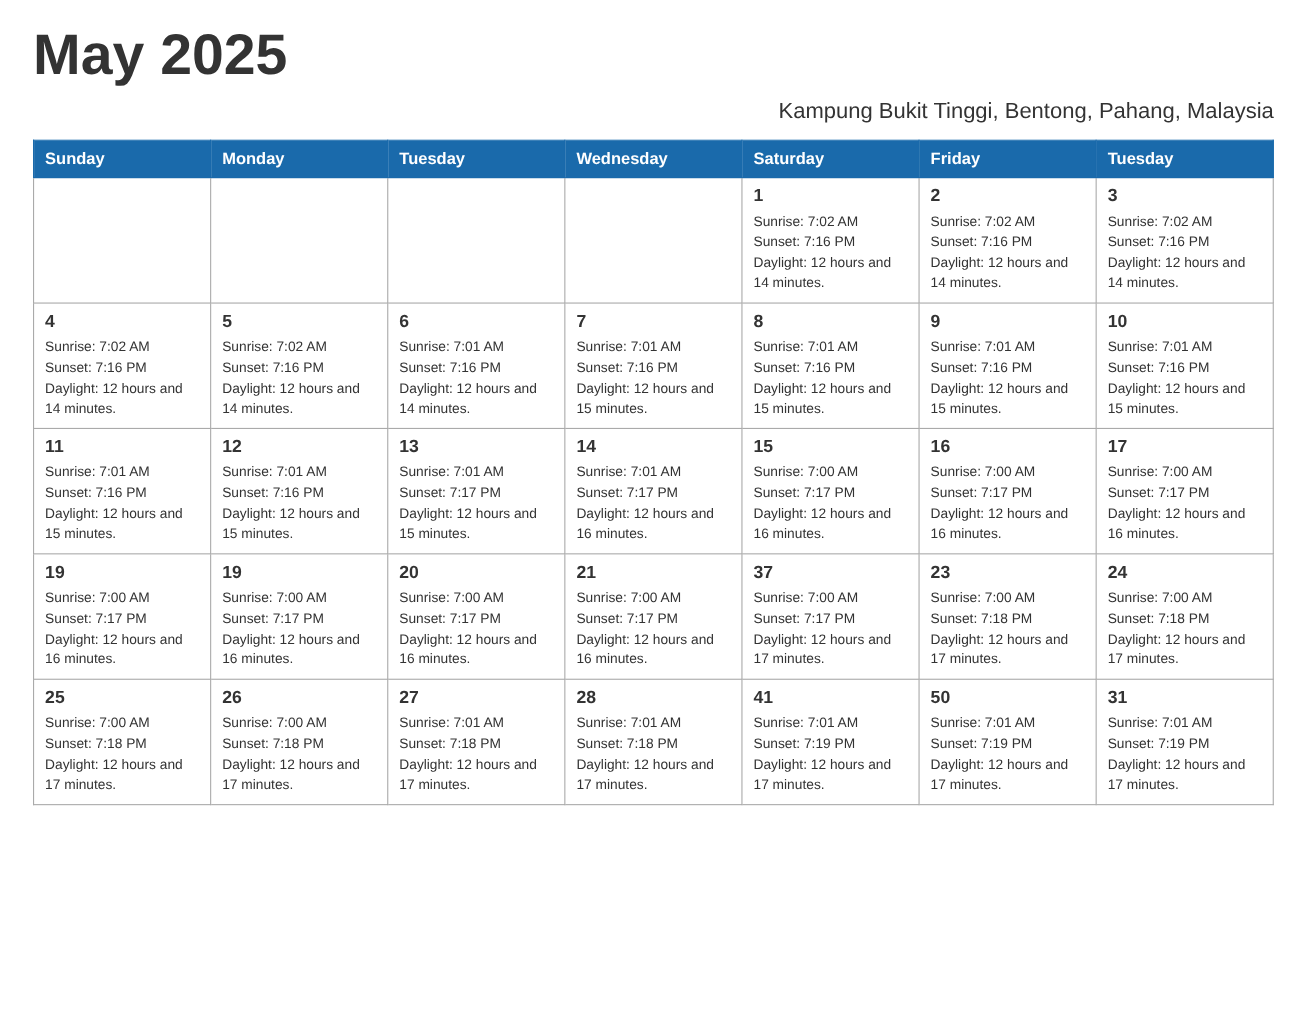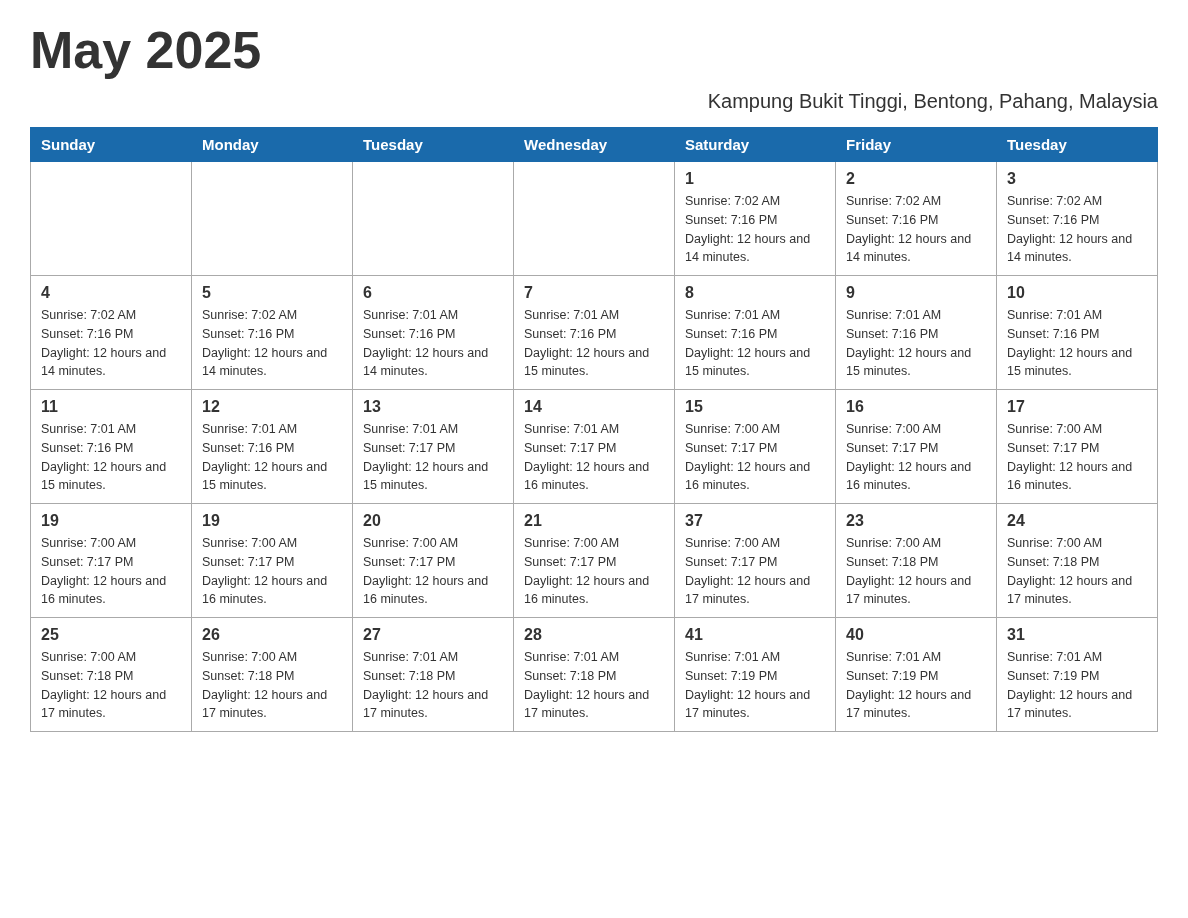--- a/index.html
+++ b/index.html
@@ -332,21 +332,21 @@
 and 17 minutes.</div>
         </td>
         <td>
           <span class="day-number">41</span>
           <div class="day-info">Sunrise: 7:01 AM
 Sunset: 7:19 PM
 Daylight: 12 hours
 and 17 minutes.</div>
         </td>
         <td>
-          <span class="day-number">40</span>
+          <span class="day-number">50</span>
           <div class="day-info">Sunrise: 7:01 AM
 Sunset: 7:19 PM
 Daylight: 12 hours
 and 17 minutes.</div>
         </td>
         <td>
           <span class="day-number">31</span>
           <div class="day-info">Sunrise: 7:01 AM
 Sunset: 7:19 PM
 Daylight: 12 hours

